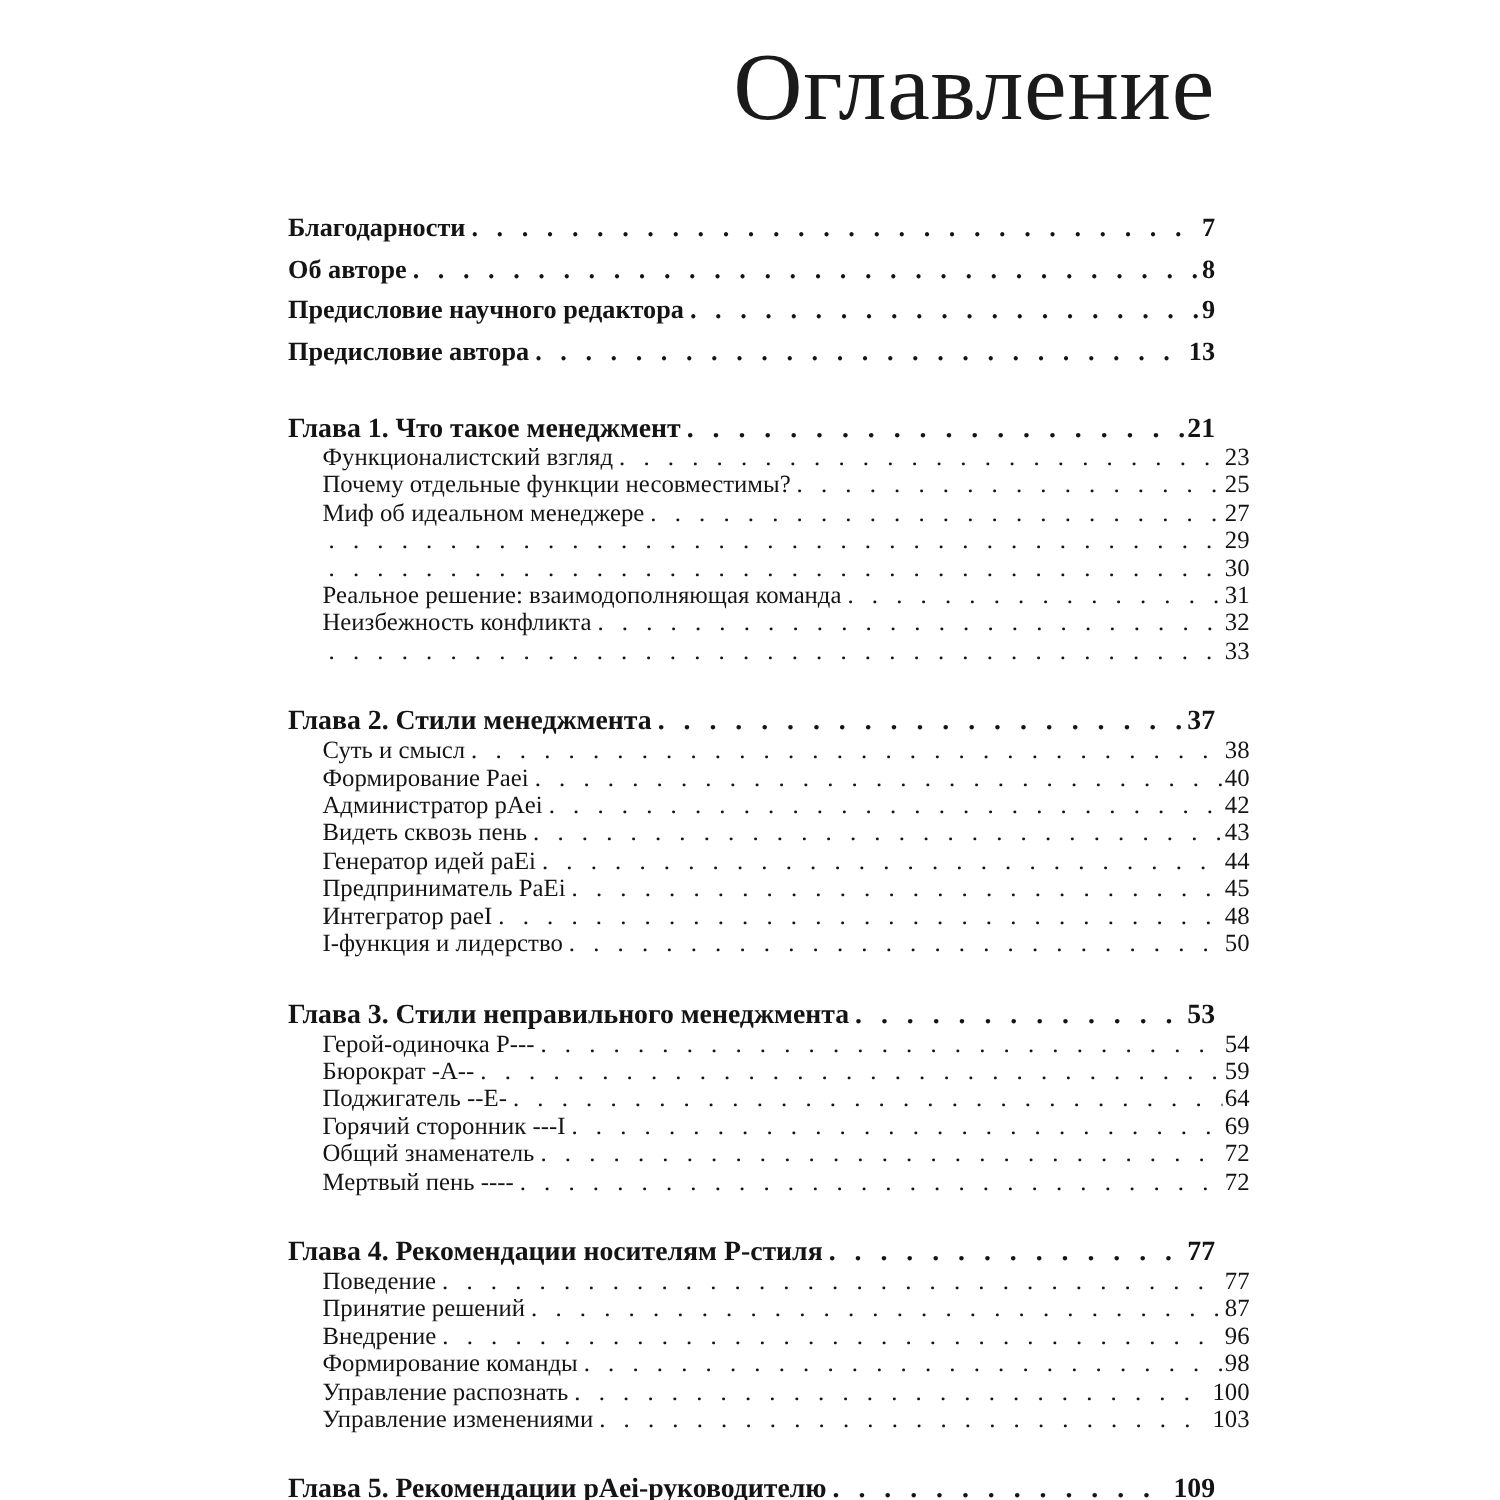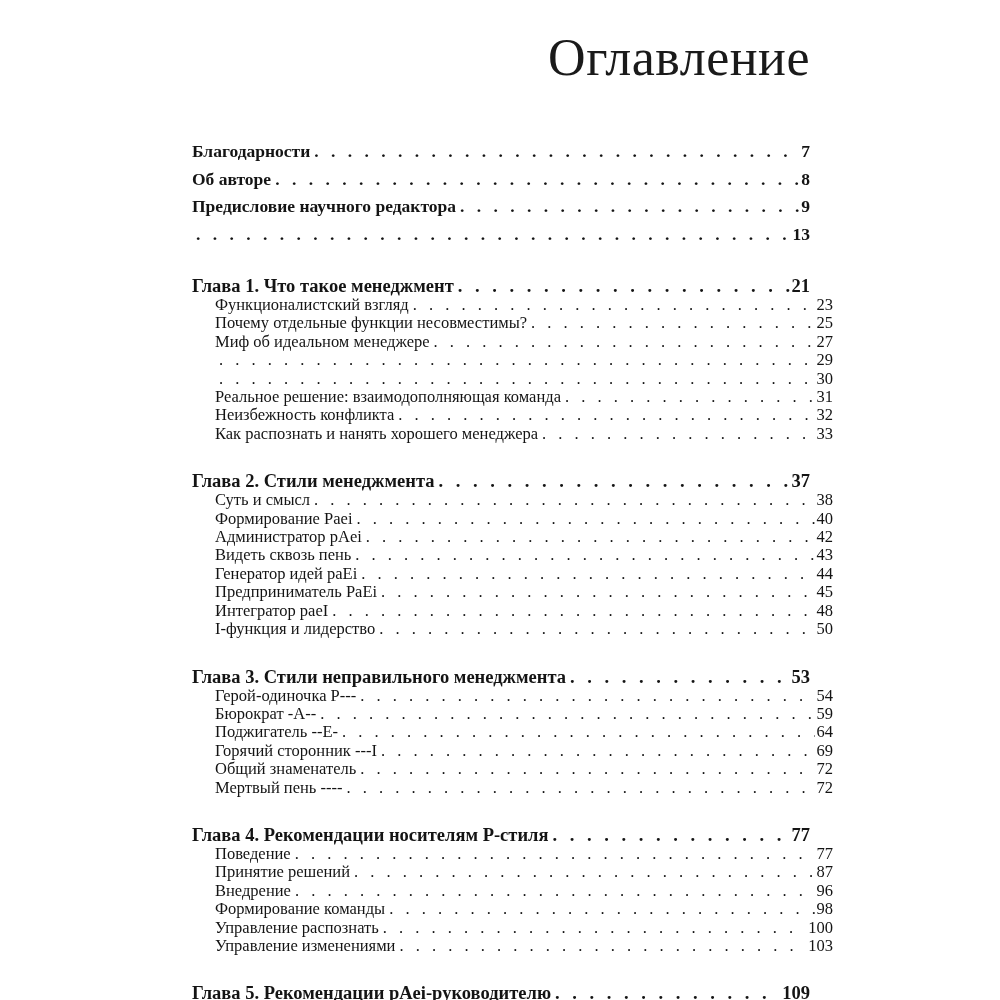--- a/index.html
+++ b/index.html
@@ -18,21 +18,21 @@
   }
   .content {
     position: absolute;
     left: 192px;
     top: 0;
     width: 618px;
   }
   .page-title {
     margin: 28px 0 0 0;
     padding: 0;
-    font-size: 52px;
+    font-size: 64px;
     line-height: 60px;
     font-weight: 400;
     text-align: right;
     letter-spacing: 0.5px;
     color: #1a1a1a;
   }
   .toc {
     margin-top: 50px;
   }
   .toc-row {
@@ -97,20 +97,21 @@
     <span class="label">Об авторе</span>
     <span class="dots">. . . . . . . . . . . . . . . . . . . . . . . . . . . . . . . . . . . . . . . . . . . . . . . . . . . . . . . . . . . . . . . . . . . . . . . . . . . . . . . . . . . . . . . . . . . . . . . . . . . . . . . . . . . . . . . . . . . . . . . . . . . . . . . . . . . . . . . . . . . . . . . . . . . . . . . . . . . . . . . . . . . . . . . . . . . . . . . . . . . . . . . . . . . . . . . . . . . . . . . .</span>
     <span class="pageno">8</span>
   </div>
           <div class="toc-row front-row">
     <span class="label">Предисловие научного редактора</span>
     <span class="dots">. . . . . . . . . . . . . . . . . . . . . . . . . . . . . . . . . . . . . . . . . . . . . . . . . . . . . . . . . . . . . . . . . . . . . . . . . . . . . . . . . . . . . . . . . . . . . . . . . . . . . . . . . . . . . . . . . . . . . . . . . . . . . . . . . . . . . . . . . . . . . . . . . . . . . . . . . . . . . . . . . . . . . . . . . . . . . . . . . . . . . . . . . . . . . . . . . . . . . . . .</span>
     <span class="pageno">9</span>
   </div>
           <div class="toc-row front-row">
+    <span class="label">Предисловие автора</span>
     <span class="dots">. . . . . . . . . . . . . . . . . . . . . . . . . . . . . . . . . . . . . . . . . . . . . . . . . . . . . . . . . . . . . . . . . . . . . . . . . . . . . . . . . . . . . . . . . . . . . . . . . . . . . . . . . . . . . . . . . . . . . . . . . . . . . . . . . . . . . . . . . . . . . . . . . . . . . . . . . . . . . . . . . . . . . . . . . . . . . . . . . . . . . . . . . . . . . . . . . . . . . . . .</span>
     <span class="pageno">13</span>
   </div>
         </div>
       <div id="chapters">
           <div>
             <div class="toc-row chapter-row">
     <span class="label">Глава 1. Что такое менеджмент</span>
     <span class="dots">. . . . . . . . . . . . . . . . . . . . . . . . . . . . . . . . . . . . . . . . . . . . . . . . . . . . . . . . . . . . . . . . . . . . . . . . . . . . . . . . . . . . . . . . . . . . . . . . . . . . . . . . . . . . . . . . . . . . . . . . . . . . . . . . . . . . . . . . . . . . . . . . . . . . . . . . . . . . . . . . . . . . . . . . . . . . . . . . . . . . . . . . . . . . . . . . . . . . . . . .</span>
     <span class="pageno">21</span>
@@ -142,21 +143,20 @@
     <span class="label">Реальное решение: взаимодополняющая команда</span>
     <span class="dots">. . . . . . . . . . . . . . . . . . . . . . . . . . . . . . . . . . . . . . . . . . . . . . . . . . . . . . . . . . . . . . . . . . . . . . . . . . . . . . . . . . . . . . . . . . . . . . . . . . . . . . . . . . . . . . . . . . . . . . . . . . . . . . . . . . . . . . . . . . . . . . . . . . . . . . . . . . . . . . . . . . . . . . . . . . . . . . . . . . . . . . . . . . . . . . . . . . . . . . . .</span>
     <span class="pageno">31</span>
   </div>
             <div class="toc-row sub-row">
     <span class="label">Неизбежность конфликта</span>
     <span class="dots">. . . . . . . . . . . . . . . . . . . . . . . . . . . . . . . . . . . . . . . . . . . . . . . . . . . . . . . . . . . . . . . . . . . . . . . . . . . . . . . . . . . . . . . . . . . . . . . . . . . . . . . . . . . . . . . . . . . . . . . . . . . . . . . . . . . . . . . . . . . . . . . . . . . . . . . . . . . . . . . . . . . . . . . . . . . . . . . . . . . . . . . . . . . . . . . . . . . . . . . .</span>
     <span class="pageno">32</span>
   </div>
             <div class="toc-row sub-row">
-    <span class="label">Как распознать и нанять хорошего менеджера</span>
     <span class="dots">. . . . . . . . . . . . . . . . . . . . . . . . . . . . . . . . . . . . . . . . . . . . . . . . . . . . . . . . . . . . . . . . . . . . . . . . . . . . . . . . . . . . . . . . . . . . . . . . . . . . . . . . . . . . . . . . . . . . . . . . . . . . . . . . . . . . . . . . . . . . . . . . . . . . . . . . . . . . . . . . . . . . . . . . . . . . . . . . . . . . . . . . . . . . . . . . . . . . . . . .</span>
     <span class="pageno">33</span>
   </div>
           </div>
           <div>
             <div class="toc-row chapter-row">
     <span class="label">Глава 2. Стили менеджмента</span>
     <span class="dots">. . . . . . . . . . . . . . . . . . . . . . . . . . . . . . . . . . . . . . . . . . . . . . . . . . . . . . . . . . . . . . . . . . . . . . . . . . . . . . . . . . . . . . . . . . . . . . . . . . . . . . . . . . . . . . . . . . . . . . . . . . . . . . . . . . . . . . . . . . . . . . . . . . . . . . . . . . . . . . . . . . . . . . . . . . . . . . . . . . . . . . . . . . . . . . . . . . . . . . . .</span>
     <span class="pageno">37</span>
   </div>

